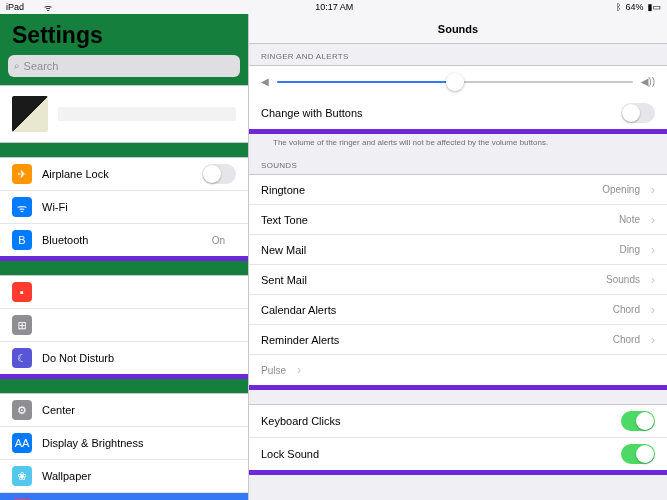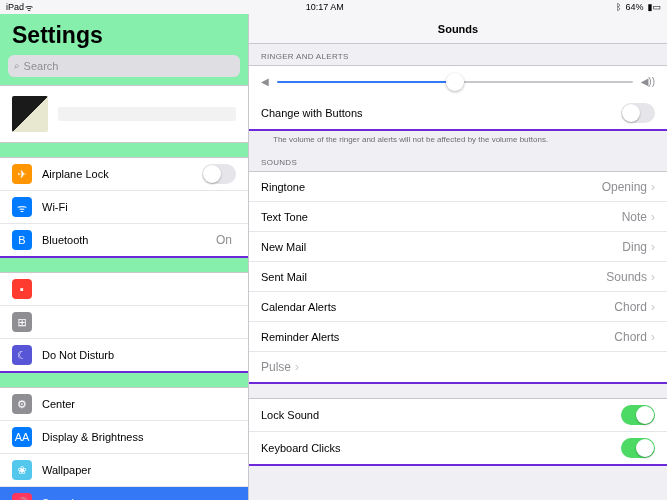--- a/index.html
+++ b/index.html
@@ -1,34 +1,34 @@
 <!DOCTYPE html>
 <html><head>
 <meta charset="utf-8">
 <style>
 *{margin:0;padding:0;box-sizing:border-box;font-family:-apple-system,BlinkMacSystemFont,"Helvetica Neue",sans-serif}
 body{width:667px;height:500px;background:#efeff4;overflow:hidden;-webkit-font-smoothing:antialiased}
 .status-bar{height:14px;display:flex;align-items:center;justify-content:space-between;padding:0 6px;font-size:9px;color:#000;background:#f6f6f8}
-.status-left{display:flex;align-items:center;gap:1px}
+.status-left{display:flex;align-items:center;gap:20px}
 .status-right{display:flex;align-items:center;gap:4px}
 .split{display:flex;height:486px}
-.left-pane{width:249px;background:#86efac;border-right:1px solid #c8c7cc;overflow-y:auto}
+.left-pane{width:249px;background:#15803d;border-right:1px solid #c8c7cc;overflow-y:auto}
 .right-pane{flex:1;background:#efeff4;overflow-y:auto}
 .settings-title{font-size:23px;font-weight:700;padding:8px 12px 6px;color:#000}
 .search-bar{margin:0 8px 8px;background:#dedee3;border-radius:6px;height:22px;display:flex;align-items:center;padding:0 6px;color:#8e8e93;font-size:11px}
 .search-bar .sicon{margin-right:4px;font-size:10px}
 .profile-section{background:#fff;border-top:1px solid #c8c7cc;border-bottom:1px solid #c8c7cc;padding:10px 12px;display:flex;align-items:center;gap:10px;margin-bottom:14px}
 .avatar{width:36px;height:36px;background:linear-gradient(135deg,#1a1a1a 0%,#1a1a1a 50%,#e8e8d0 50%,#e8e8d0 100%);border-radius:2px}
-.group{background:#fff;border-top:1px solid #c8c7cc;border-bottom:2px solid #6d28d9;margin-bottom:14px}
+.group{background:#fff;border-top:1px solid #c8c7cc;border-bottom:5px solid #6d28d9;margin-bottom:14px}
 .row{display:flex;align-items:center;padding:6px 12px;border-bottom:1px solid #e5e5ea;font-size:11px;color:#000;min-height:30px}
 .row:last-child{border-bottom:none}
 .row.selected{background:#3478f6;color:#fff}
 .row-icon{width:20px;height:20px;border-radius:4px;margin-right:10px;display:flex;align-items:center;justify-content:center;font-size:11px;flex-shrink:0}
 .row-label{flex:1}
-.row-value{color:#8e8e93;font-size:12px;margin-right:4px}
+.row-value{color:#8e8e93;font-size:10px;margin-right:11px}
 .chevron{color:#c7c7cc;font-size:12px}
 .toggle{width:34px;height:20px;background:#e5e5ea;border-radius:10px;position:relative}
 .toggle::after{content:"";position:absolute;width:18px;height:18px;background:#fff;border-radius:50%;top:1px;left:1px;box-shadow:0 1px 2px rgba(0,0,0,.3)}
 .toggle.on{background:#4cd964}
 .toggle.on::after{left:15px}
 .right-header{height:30px;display:flex;align-items:center;justify-content:center;background:#f6f6f8;border-bottom:1px solid #c8c7cc;font-size:11px;font-weight:600}
 .section-header{font-size:8px;color:#6d6d72;padding:8px 12px 4px;text-transform:uppercase;letter-spacing:.3px}
 .footer-text{font-size:8px;color:#6d6d72;padding:4px 24px 6px}
 .slider-row{background:#fff;border-top:1px solid #c8c7cc;padding:10px 12px;display:flex;align-items:center;gap:8px}
 .vol-icon{color:#8e8e93;font-size:10px}
@@ -174,24 +174,24 @@
             <div class="chevron">›</div>
           </div>
           <div class="row">
             <div class="row-value">Pulse</div>
             <div class="chevron">›</div>
           </div>
         </div>
         <div style="height: 14px;"></div>
         <div class="group" style="margin-bottom: 0px; border-top: 1px solid rgb(200, 199, 204);">
           <div class="row">
-            <div class="row-label">Lock Sound</div>
+            <div class="row-label">Keyboard Clicks</div>
             <div class="toggle on"></div>
           </div>
           <div class="row">
-            <div class="row-label">Keyboard Clicks</div>
+            <div class="row-label">Lock Sound</div>
             <div class="toggle on"></div>
           </div>
         </div>
         <div style="height: 14px;"></div>
       </div>
   </div>
 </div>
 
 </body></html>

